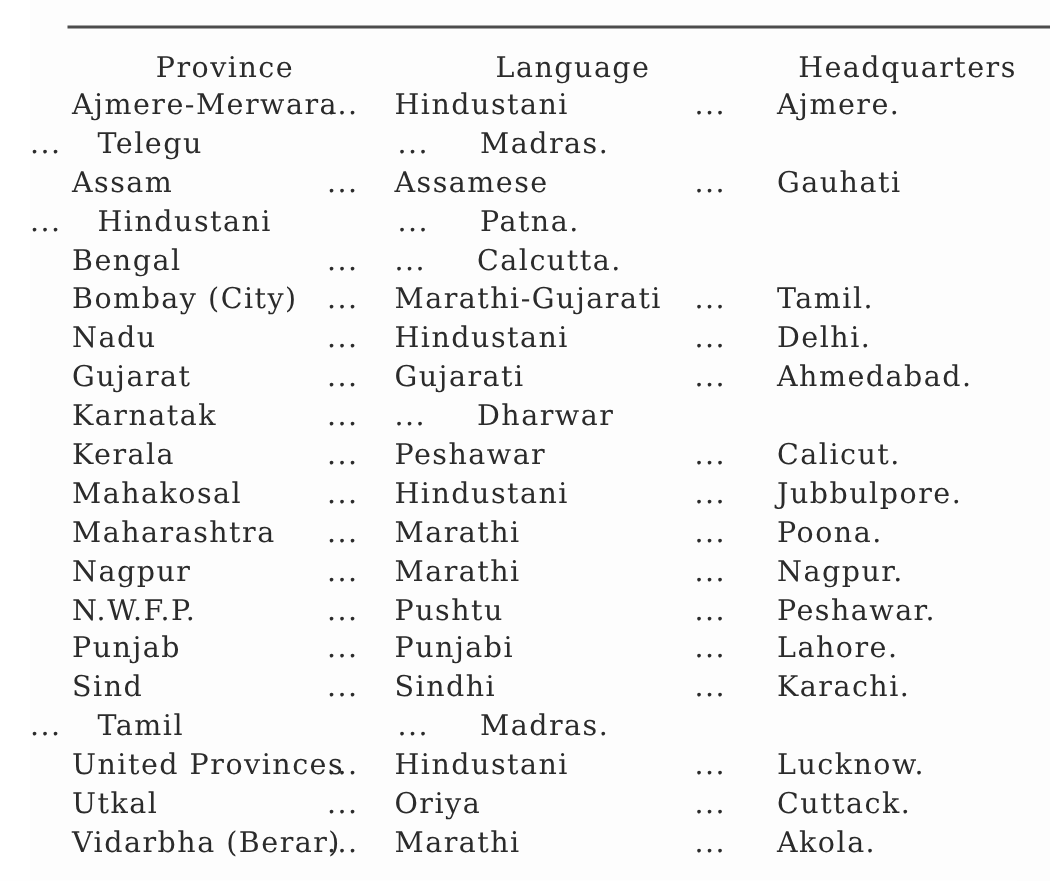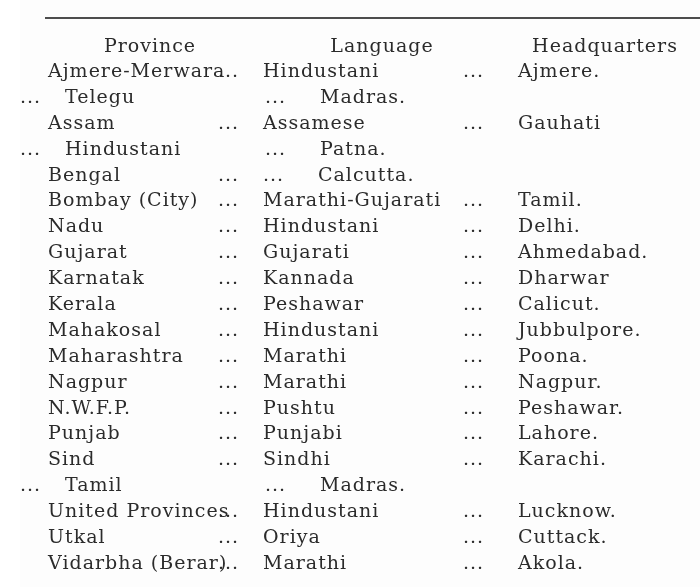--- a/index.html
+++ b/index.html
@@ -124,21 +124,20 @@
       <div class="row">
         <span class="c1">Gujarat</span>
         <span class="d1">...</span>
         <span class="c2">Gujarati</span>
         <span class="d2">...</span>
         <span class="c3">Ahmedabad.</span>
       </div>
       <div class="row">
         <span class="c1">Karnatak</span>
         <span class="d1">...</span>
-        <span class="c2">Kannada</span>
         <span class="d2">...</span>
         <span class="c3">Dharwar</span>
       </div>
       <div class="row">
         <span class="c1">Kerala</span>
         <span class="d1">...</span>
         <span class="c2">Peshawar</span>
         <span class="d2">...</span>
         <span class="c3">Calicut.</span>
       </div>

